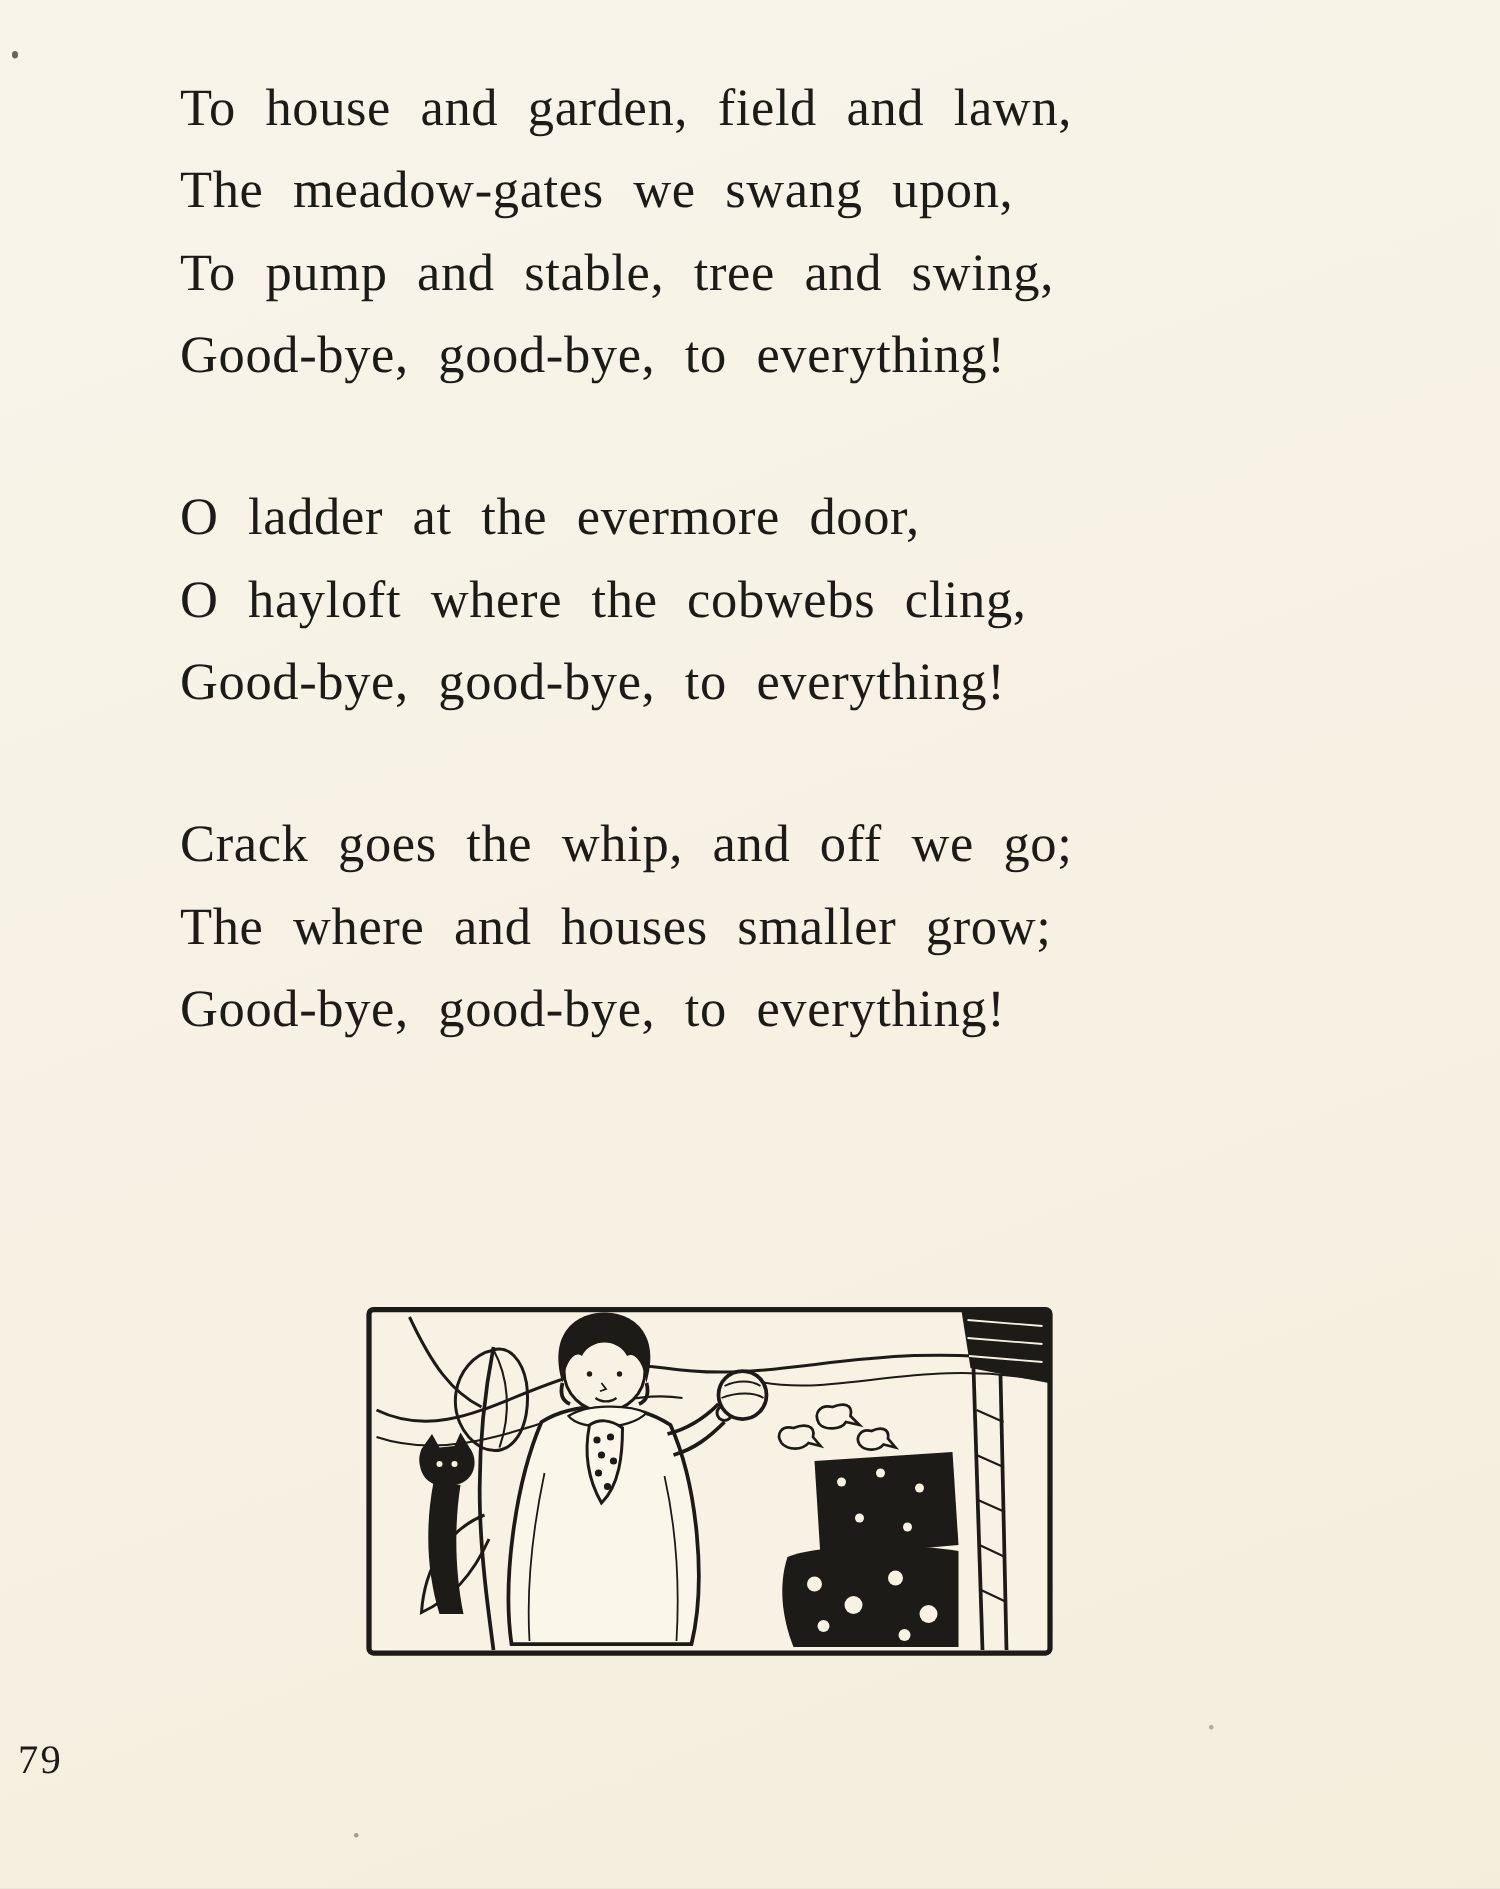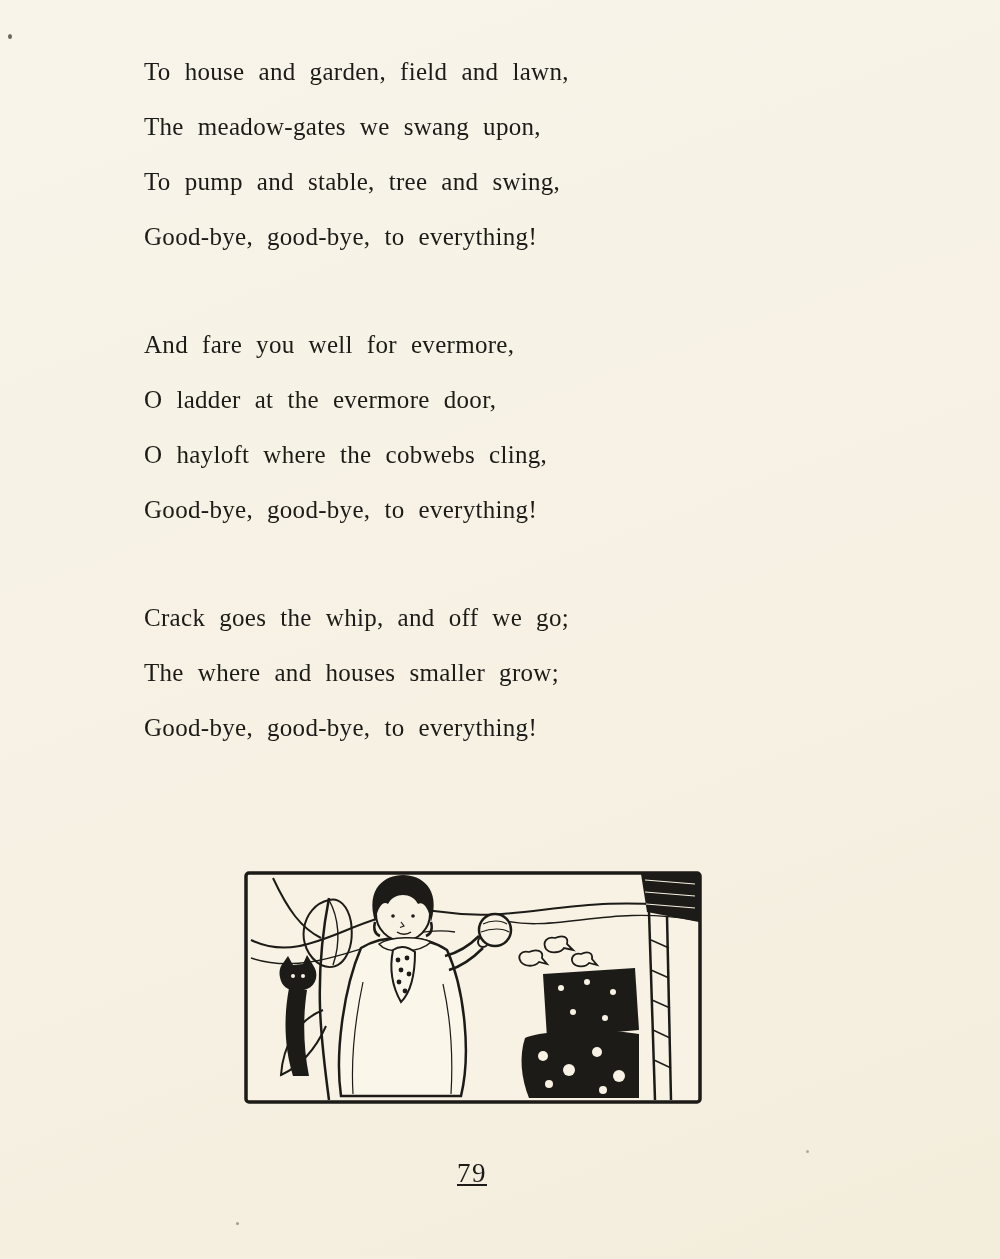--- a/index.html
+++ b/index.html
@@ -18,44 +18,42 @@
   }
   .poem {
     position: absolute;
     left: 120px;
     top: 44px;
   }
   .stanza {
     margin: 0 0 53px 0;
   }
   .line {
-    font-size: 25px;
+    font-size: 35px;
     line-height: 55px;
     word-spacing: 0.30em;
     letter-spacing: 0.012em;
     white-space: nowrap;
-    margin-left: 24px;
   }
   .illustration {
     position: absolute;
     left: 243px;
     top: 870px;
     margin: 0;
     width: 460px;
     height: 235px;
   }
   .page-number {
     position: absolute;
     top: 1158px;
-    left: 0;
+    left: 12px;
     width: 944px;
-    text-align: center;
+    text-align: left;
     font-size: 27px;
     letter-spacing: 1.5px;
-    text-decoration: underline;
   }
   .speck {
     position: absolute;
     background: #6b6657;
     border-radius: 50%;
   }
   .speck.s1 { left: 8px;   top: 34px;   width: 4px; height: 5px; }
   .speck.s2 { left: 236px; top: 1222px; width: 3px; height: 3px; opacity: .6; }
   .speck.s3 { left: 806px; top: 1150px; width: 3px; height: 3px; opacity: .5; }
 </style>
@@ -71,21 +69,20 @@
   <div class="poem">
 
     <div class="stanza">
       <div class="line">To house and garden, field and lawn,</div>
       <div class="line">The meadow-gates we swang upon,</div>
       <div class="line">To pump and stable, tree and swing,</div>
       <div class="line">Good-bye, good-bye, to everything!</div>
     </div>
 
     <div class="stanza">
-      <div class="line">And fare you well for evermore,</div>
       <div class="line">O ladder at the evermore door,</div>
       <div class="line">O hayloft where the cobwebs cling,</div>
       <div class="line">Good-bye, good-bye, to everything!</div>
     </div>
 
     <div class="stanza">
       <div class="line">Crack goes the whip, and off we go;</div>
       <div class="line">The where and houses smaller grow;</div>
       <div class="line">Good-bye, good-bye, to everything!</div>
     </div>

